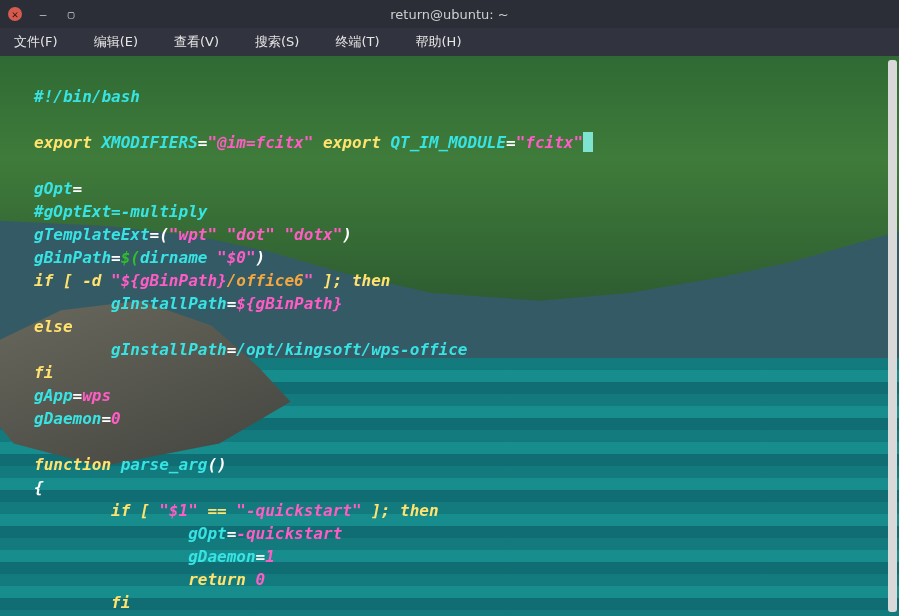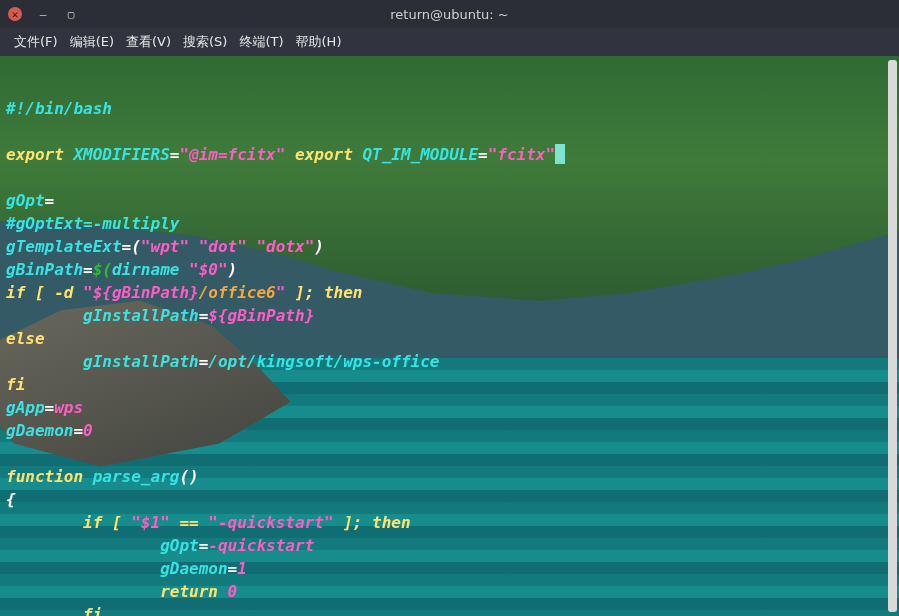--- a/index.html
+++ b/index.html
@@ -14,42 +14,42 @@
   .titlebar .title { position:absolute; left:50%; transform:translateX(-50%);
     font-family:"DejaVu Sans",sans-serif; }
   .win-btns { display:flex; gap:14px; align-items:center; }
   .win-btn  { width:14px; height:14px; display:flex; align-items:center;
     justify-content:center; font-size:11px; line-height:1; }
   .close { width:14px; height:14px; border-radius:50%;
     background:#d65b4f; color:#3a1410; font-size:11px; }
 
   
   .menubar { height:28px; background:#31343f; display:flex;
-    align-items:center; padding:0 8px; gap:0; font-size:13px;
+    align-items:center; padding:0 8px; gap:24px; font-size:13px;
     font-family:"DejaVu Sans",sans-serif; color:#e6e6e6; }
   .menubar .item { padding:3px 6px; border-radius:3px; }
 
   
   .term-wrap { position:relative; width:899px; height:560px; }
   .bg { position:absolute; inset:0; overflow:hidden; }
   .bg .sky   { position:absolute; inset:0; background:#335a65; }
   .bg .trees { position:absolute; left:0; right:0; top:0; height:46%;
     background:linear-gradient(180deg,#2f6a34 0%,#3f7b3a 40%,#2c5a30 100%);
     clip-path:polygon(0 0,100% 0,100% 68%,94% 74%,88% 80%,80% 86%,70% 92%,
       60% 95%,48% 92%,38% 84%,30% 76%,22% 70%,12% 66%,0 64%); }
   .bg .rock  { position:absolute; left:-2%; bottom:24%; width:44%;
     height:34%; background:linear-gradient(160deg,#6a6a5e,#3d3e3a);
     clip-path:polygon(0 30%,20% 10%,40% 5%,58% 18%,70% 40%,78% 58%,
       60% 80%,30% 92%,8% 80%,0 60%); border-radius:18%; }
   .bg .water { position:absolute; left:0; right:0; bottom:0; height:46%;
     background:repeating-linear-gradient(180deg,
       #0f7e80 0 12px,#139292 12px 24px,#0c6f74 24px 36px); opacity:.9; }
-  .term { position:absolute; inset:0; padding:18px 10px 6px 6px;
+  .term { position:absolute; inset:0; padding:6px 10px 6px 6px;
     font-size:16px; line-height:23px; white-space:pre; font-style:italic;
-    font-weight:bold; color:#fff; }
+    font-weight:bold; color:#fff;margin-left:28px; }
   .scroll { position:absolute; top:4px; right:2px; bottom:4px; width:9px;
     background:#d9d9d9; border-radius:3px; }
   .cursor { display:inline-block; width:10px; height:20px;
     background:#7fe3d1; vertical-align:text-bottom; font-style:normal; }
 
   
   .cyan    { color:#38e3e3; }
   .yellow  { color:#ffe36e; }
   .magenta { color:#ff5cc5; }
   .green   { color:#31bd2e; }

